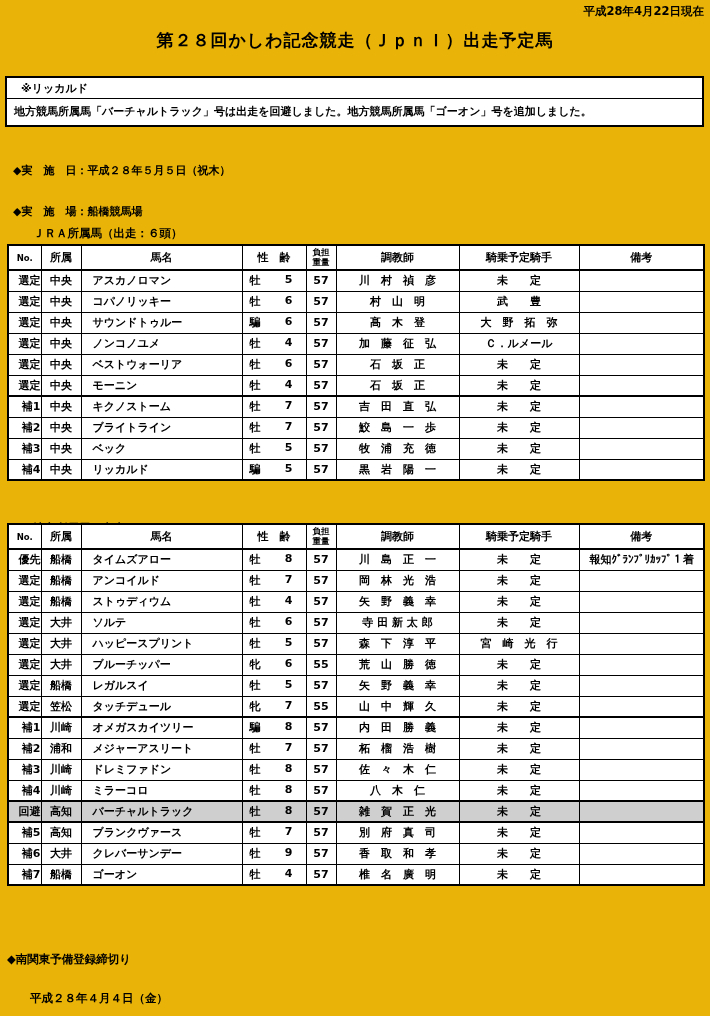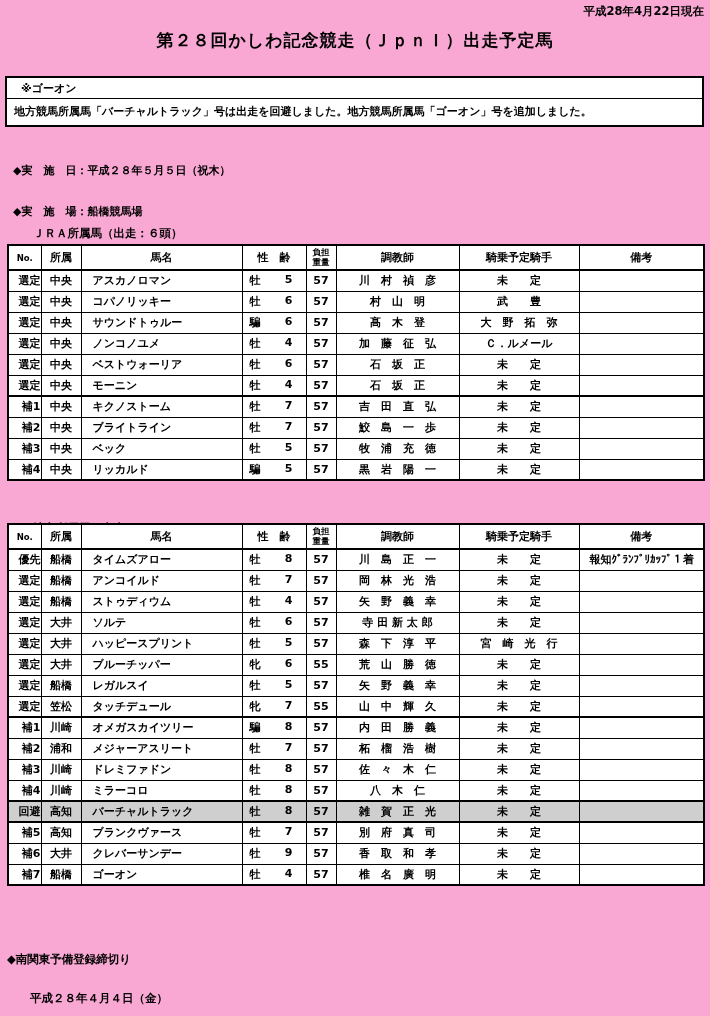--- a/index.html
+++ b/index.html
@@ -2,21 +2,21 @@
 <html><head>
 <meta charset="utf-8">
 <style>
   * { box-sizing: border-box; }
   html,body { margin:0; padding:0; background:#fff; }
   body {
     width:710px; height:1016px;
     font-family:"DejaVu Sans","Liberation Sans",sans-serif;
     font-weight:bold; color:#000;
   }
-  .page { position:relative; width:710px; height:1016px; overflow:hidden; background:#f9a8d4; }
+  .page { position:relative; width:710px; height:1016px; overflow:hidden; background:#eab308; }
 
   .date-note { position:absolute; top:4px; right:6px; font-size:11.5px; }
   .doc-title { position:absolute; top:29px; left:0; width:100%; text-align:center; font-size:17px; letter-spacing:1px; }
 
   .notice-box { position:absolute; left:5px; top:76px; width:699px; border:2px solid #000; background:#fff; }
   .notice-head { font-size:11px; padding:3px 4px 2px 14px; border-bottom:1px solid #000; }
   .notice-body { font-size:11px; padding:5px 19px 6px 7px; }
 
   .race-info { position:absolute; left:13px; top:137px; font-size:11px; line-height:13.6px; white-space:pre; }
 
@@ -48,21 +48,21 @@
 </head>
 <body>
 
 <div class="page">
 
   <div class="date-note">平成28年4月22日現在</div>
 
   <div class="doc-title">第２８回かしわ記念競走（ＪｐｎＩ）出走予定馬</div>
 
   <div class="notice-box">
-    <div class="notice-head">※ゴーオン</div>
+    <div class="notice-head">※リッカルド</div>
     <div class="notice-body">地方競馬所属馬「バーチャルトラック」号は出走を回避しました。地方競馬所属馬「ゴーオン」号を追加しました。</div>
   </div>
 
   <div class="race-info">
     <div>◆実　施　日：平成２８年５月５日（祝木）</div>
     <div>◆実　施　場：船橋競馬場</div>
     <div>◆距　　　離：１，６００ｍ</div>
     <div>◆出 走 資 格：サラ系４歳以上オープン</div>
     <div>◆１ 着 賞 金：６，０００万円</div>
     <div>◆負 担 重 量：牡馬５７kg　牝馬５５kg（南半球産の４歳馬１kg減 ）</div>

